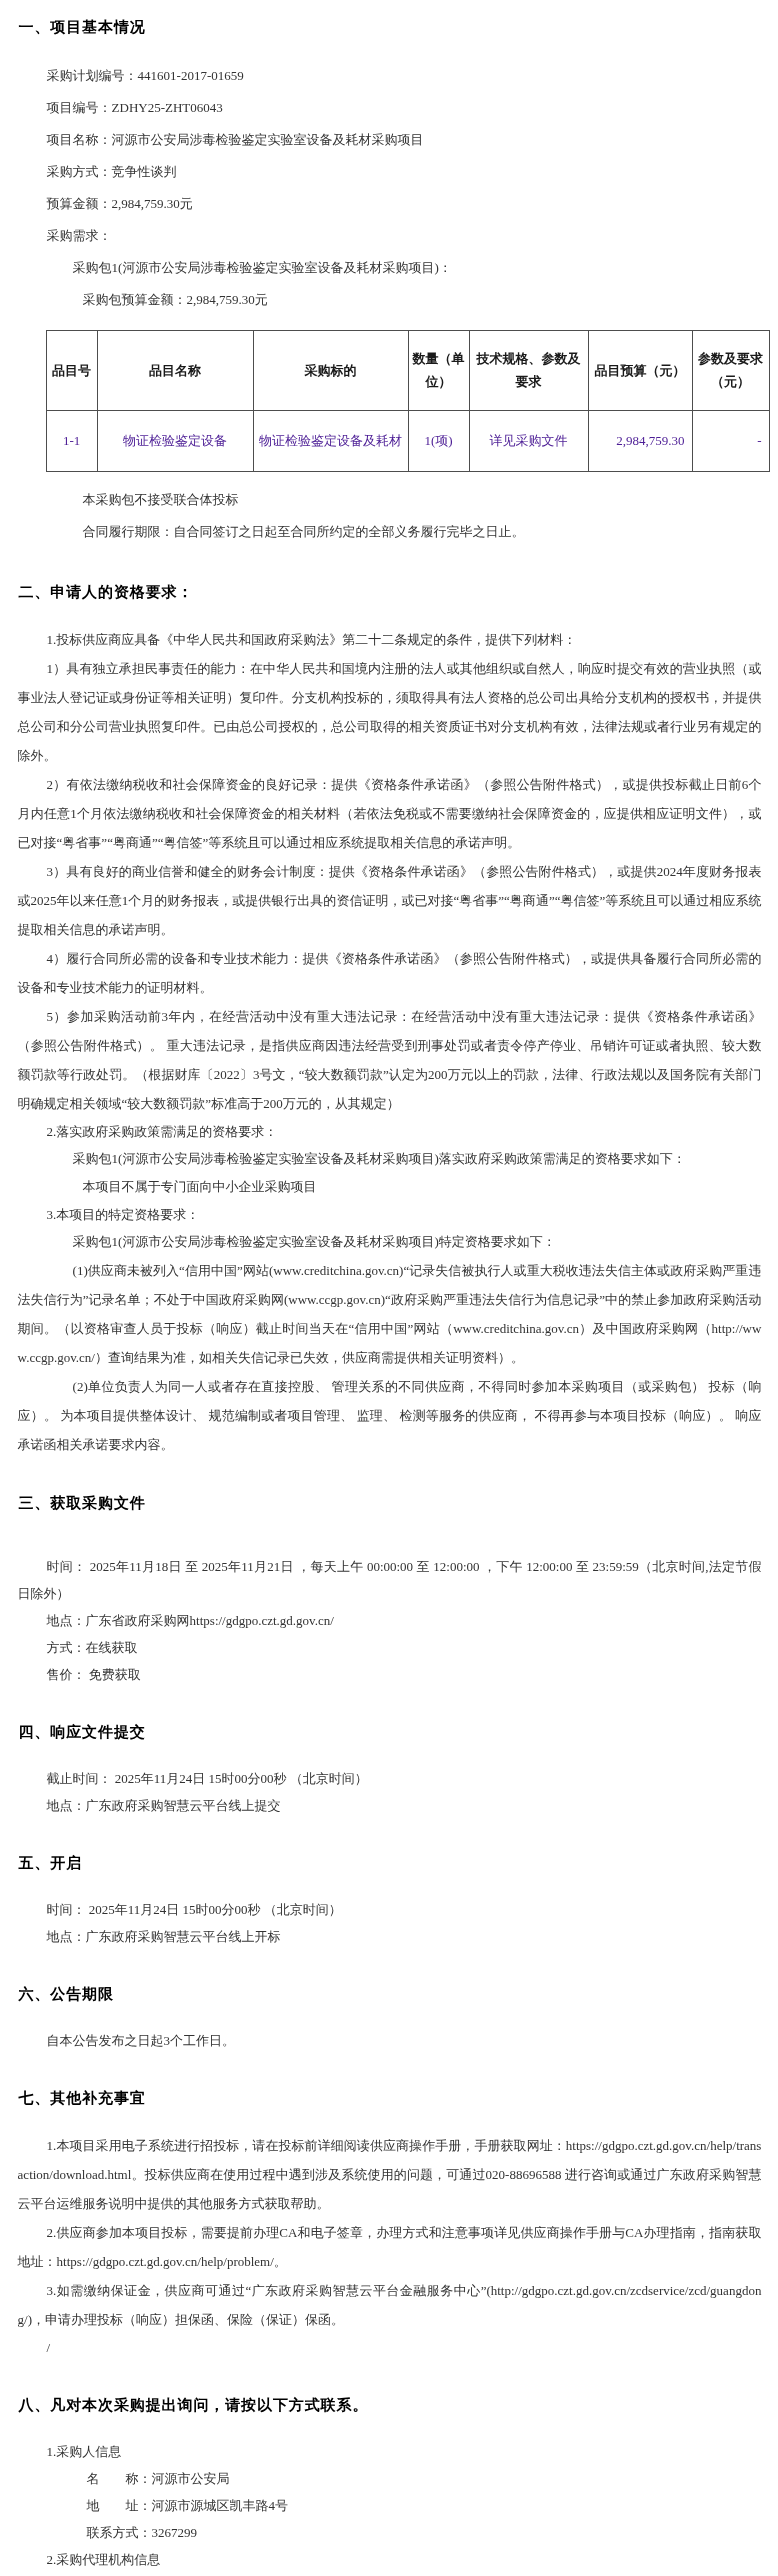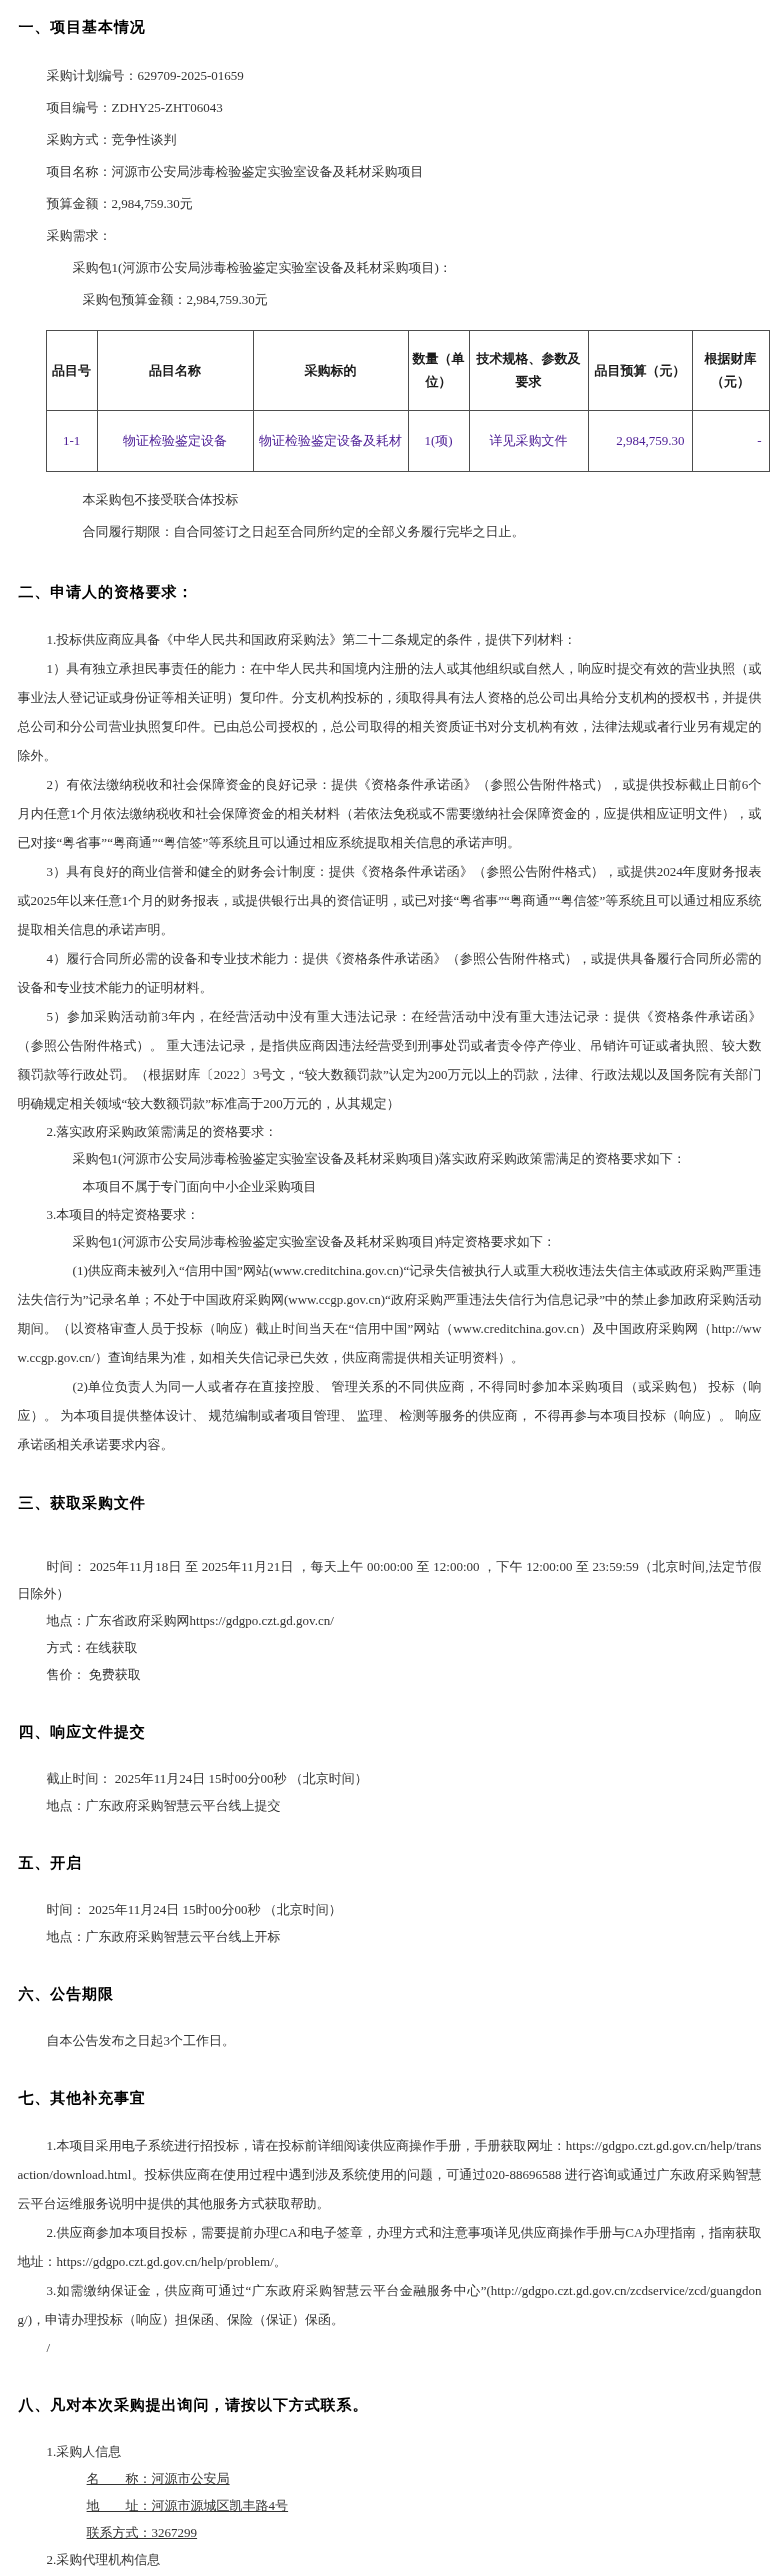--- a/index.html
+++ b/index.html
@@ -32,21 +32,21 @@
   .indent2{padding-left:65px;line-height:32px;}
   .indent2b{padding-left:65px;line-height:28px;}
   .para{
     text-align:justify;
     text-indent:29px;
     line-height:29px;
     word-break:break-all;
     margin:0;
   }
   .para-deep{text-indent:55px;}
-  .contact-sub{padding-left:69px;line-height:27px;text-decoration:underline;}
+  .contact-sub{padding-left:69px;line-height:27px;}
   table.items{
     border-collapse:collapse;
     table-layout:fixed;
     width:722px;
     margin:14px 0 12.3px 28px;
   }
   table.items th,table.items td{
     border:0.9px solid #4d4d4d;
     padding:3.5px 3.5px;
     text-align:center;
@@ -68,24 +68,24 @@
     color:#4c1d95;
   }
   table.items td.num{text-align:right;padding-right:7px;padding-left:8px;}
 </style>
 </head>
 <body>
 
 <div class="page">
 
   <h2 class="sec first">一、项目基本情况</h2>
-  <div class="kv">采购计划编号：629709-2025-01659</div>
+  <div class="kv">采购计划编号：441601-2017-01659</div>
   <div class="kv">项目编号：ZDHY25-ZHT06043</div>
+  <div class="kv">项目名称：河源市公安局涉毒检验鉴定实验室设备及耗材采购项目</div>
   <div class="kv">采购方式：竞争性谈判</div>
-  <div class="kv">项目名称：河源市公安局涉毒检验鉴定实验室设备及耗材采购项目</div>
   <div class="kv">预算金额：2,984,759.30元</div>
   <div class="kv">采购需求：</div>
   <div class="indent1">采购包1(河源市公安局涉毒检验鉴定实验室设备及耗材采购项目)：</div>
   <div class="indent2">采购包预算金额：2,984,759.30元</div>
 
   <table class="items">
     <colgroup>
       <col style="width:51px">
         <col style="width:156px">
         <col style="width:155px">
@@ -95,21 +95,21 @@
         <col style="width:77px">
     </colgroup>
     <thead>
       <tr>
         <th>品目号</th>
         <th>品目名称</th>
         <th>采购标的</th>
         <th>数量（单位）</th>
         <th>技术规格、参数及要求</th>
         <th>品目预算（元）</th>
-        <th>根据财库（元）</th>
+        <th>参数及要求（元）</th>
       </tr>
     </thead>
     <tbody>
       <tr>
         <td>1-1</td>
         <td>物证检验鉴定设备</td>
         <td>物证检验鉴定设备及耗材</td>
         <td>1(项)</td>
         <td>详见采购文件</td>
         <td class="num">2,984,759.30</td>

